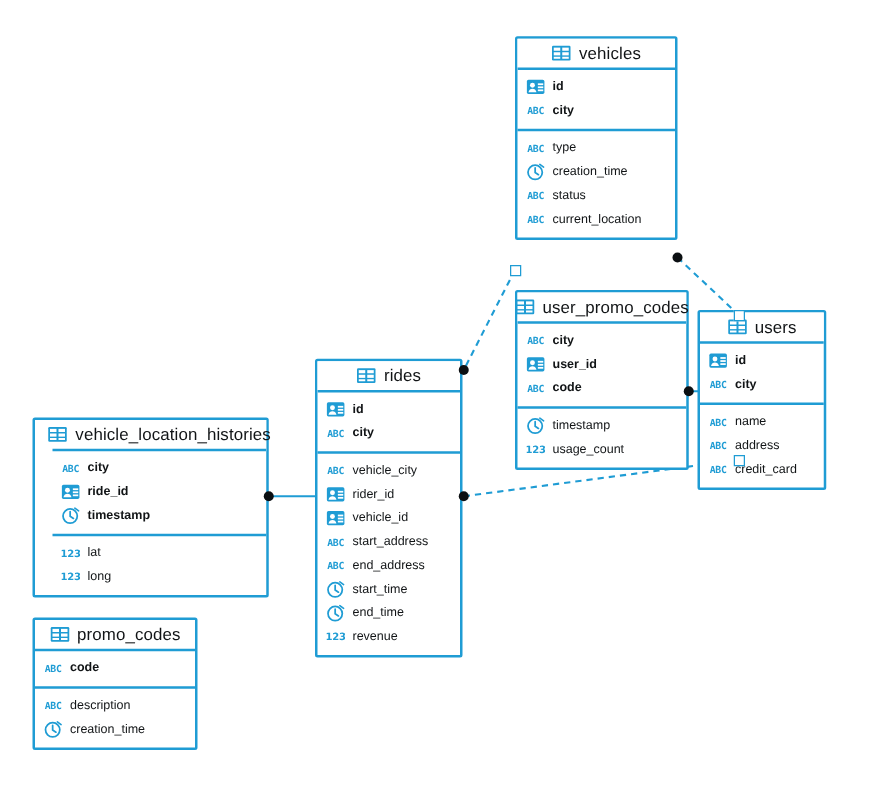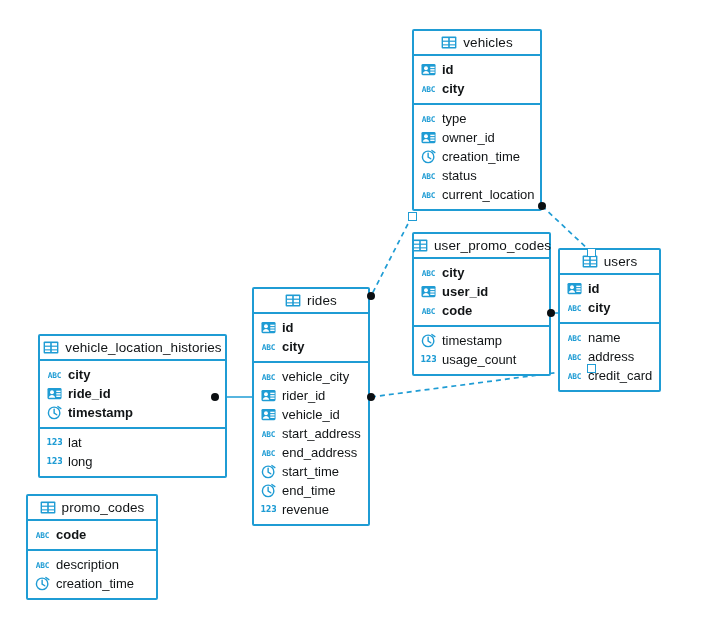--- a/index.html
+++ b/index.html
@@ -67,21 +67,21 @@
   }
   .field-row {
     display: flex;
     align-items: center;
     gap: 6px;
     height: 19px;
     padding: 0 7px;
     white-space: nowrap;
   }
   .field-name {
-    font-size: 13px;
+    font-size: 10px;
     color: #111416;
     line-height: 1;
   }
   .field-row.key .field-name {
     font-weight: bold;
   }
 
   
   .ficon {
     width: 15px;
@@ -185,33 +185,20 @@
           <span class="ficon">
             <svg viewBox="0 0 18 12">
               <text x="9" y="9.6" font-family="DejaVu Sans Mono, monospace" font-size="9.4" font-weight="bold" fill="#1f9cd4" text-anchor="middle" letter-spacing="-0.3">ABC</text>
             </svg>
           </span>
           <span class="field-name">type</span>
         </div>
         <div class="field-row">
           <span class="ficon">
             <svg viewBox="0 0 16 16">
-              <rect x="0.5" y="2" width="15" height="12" rx="1.4" fill="#1f9cd4"></rect>
-              <circle cx="5.3" cy="6.6" r="2.1" fill="#fff"></circle>
-              <path d="M1.9 12.6c0.4-2.1 1.8-3 3.4-3s3 0.9 3.4 3z" fill="#fff"></path>
-              <rect x="9.9" y="5" width="4.6" height="1.5" fill="#fff"></rect>
-              <rect x="9.9" y="7.6" width="4.6" height="1.5" fill="#fff"></rect>
-              <rect x="9.9" y="10.2" width="4.6" height="1.5" fill="#fff"></rect>
-            </svg>
-          </span>
-          <span class="field-name">owner_id</span>
-        </div>
-        <div class="field-row">
-          <span class="ficon">
-            <svg viewBox="0 0 16 16">
               <circle cx="7.6" cy="8.4" r="6.1" fill="none" stroke="#1f9cd4" stroke-width="1.5"></circle>
               <path d="M7.6 4.6 v4 l2.8 1.8" fill="none" stroke="#1f9cd4" stroke-width="1.5" stroke-linecap="round"></path>
               <path d="M11.6 1.6 l3.2 2.3" fill="none" stroke="#1f9cd4" stroke-width="1.4" stroke-linecap="round"></path>
             </svg>
           </span>
           <span class="field-name">creation_time</span>
         </div>
         <div class="field-row">
           <span class="ficon">
             <svg viewBox="0 0 18 12">
@@ -474,21 +461,21 @@
         <div class="field-row">
           <span class="ficon">
             <svg viewBox="0 0 18 12">
               <text x="9" y="9.4" font-family="DejaVu Sans, sans-serif" font-size="9.6" font-weight="bold" fill="#1f9cd4" text-anchor="middle" letter-spacing="-0.2">123</text>
             </svg>
           </span>
           <span class="field-name">revenue</span>
         </div>
       </div>
     </div>
-    <div class="table-card" style="left: 38px; top: 334px; width: 189px;">
+    <div class="table-card" style="left: 26px; top: 334px; width: 189px; padding-left: 14px;">
       <div class="table-header">
         <span class="hicon">
           <svg viewBox="0 0 16 13">
             <rect x="0.6" y="0.6" width="14.8" height="11.8" rx="1" fill="#1f9cd4"></rect>
             <rect x="2" y="2.1" width="5.2" height="2.5" fill="#fff"></rect>
             <rect x="8.8" y="2.1" width="5.2" height="2.5" fill="#fff"></rect>
             <rect x="2" y="5.8" width="5.2" height="2.5" fill="#fff"></rect>
             <rect x="8.8" y="5.8" width="5.2" height="2.5" fill="#fff"></rect>
             <rect x="2" y="9.4" width="5.2" height="1.6" fill="#fff"></rect>
             <rect x="8.8" y="9.4" width="5.2" height="1.6" fill="#fff"></rect>

